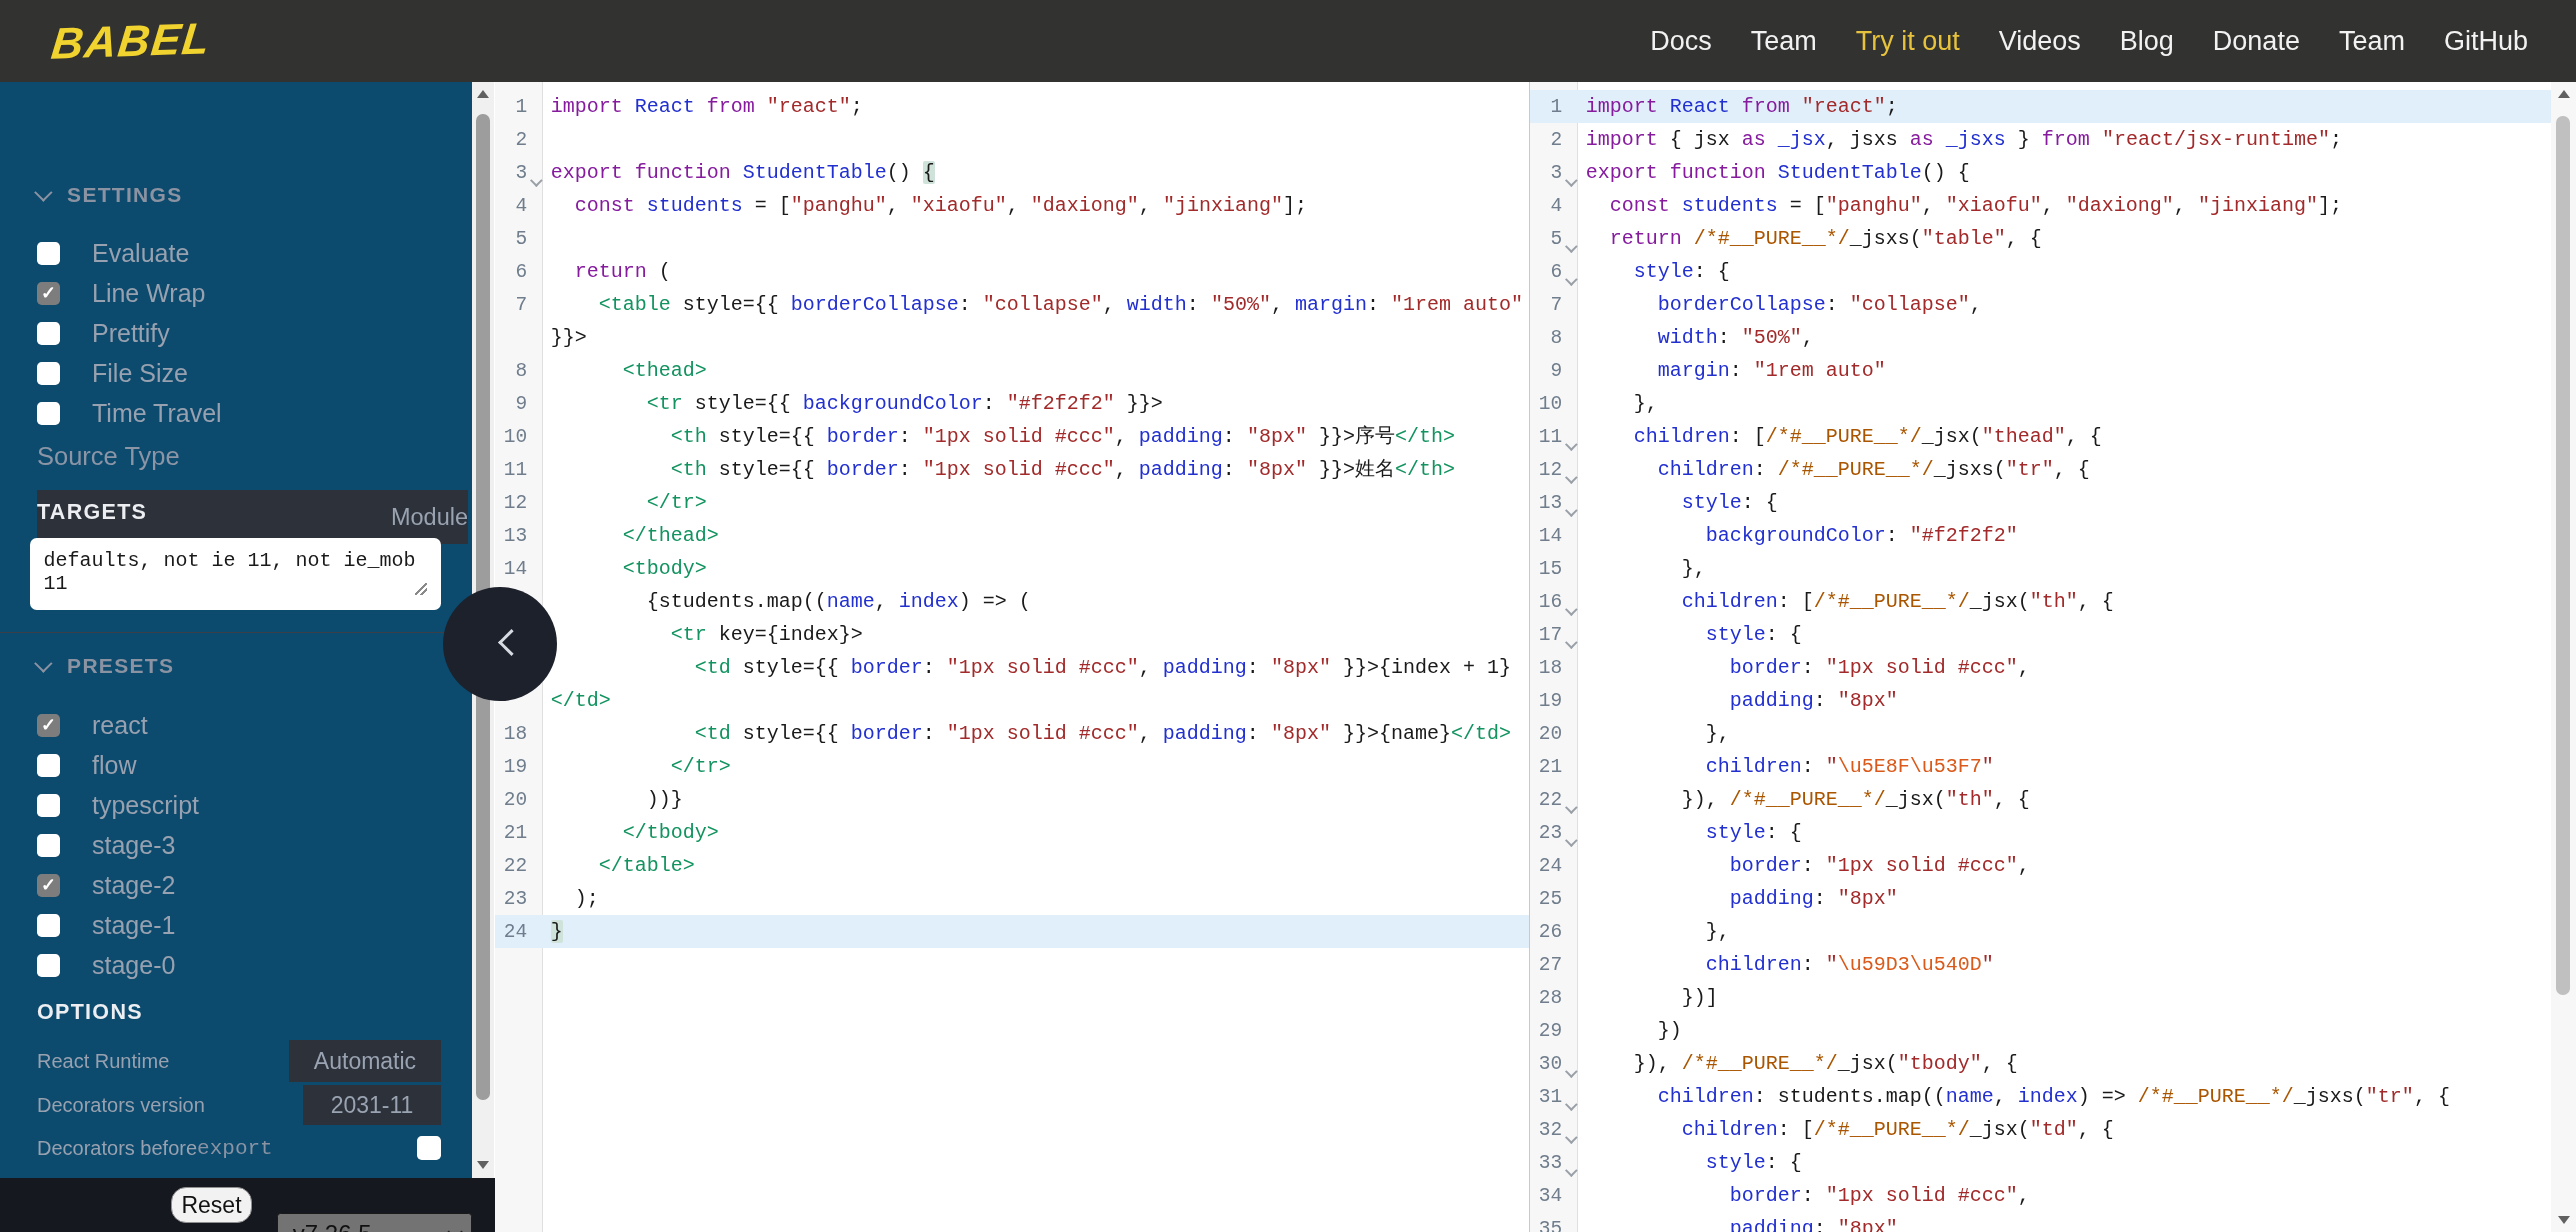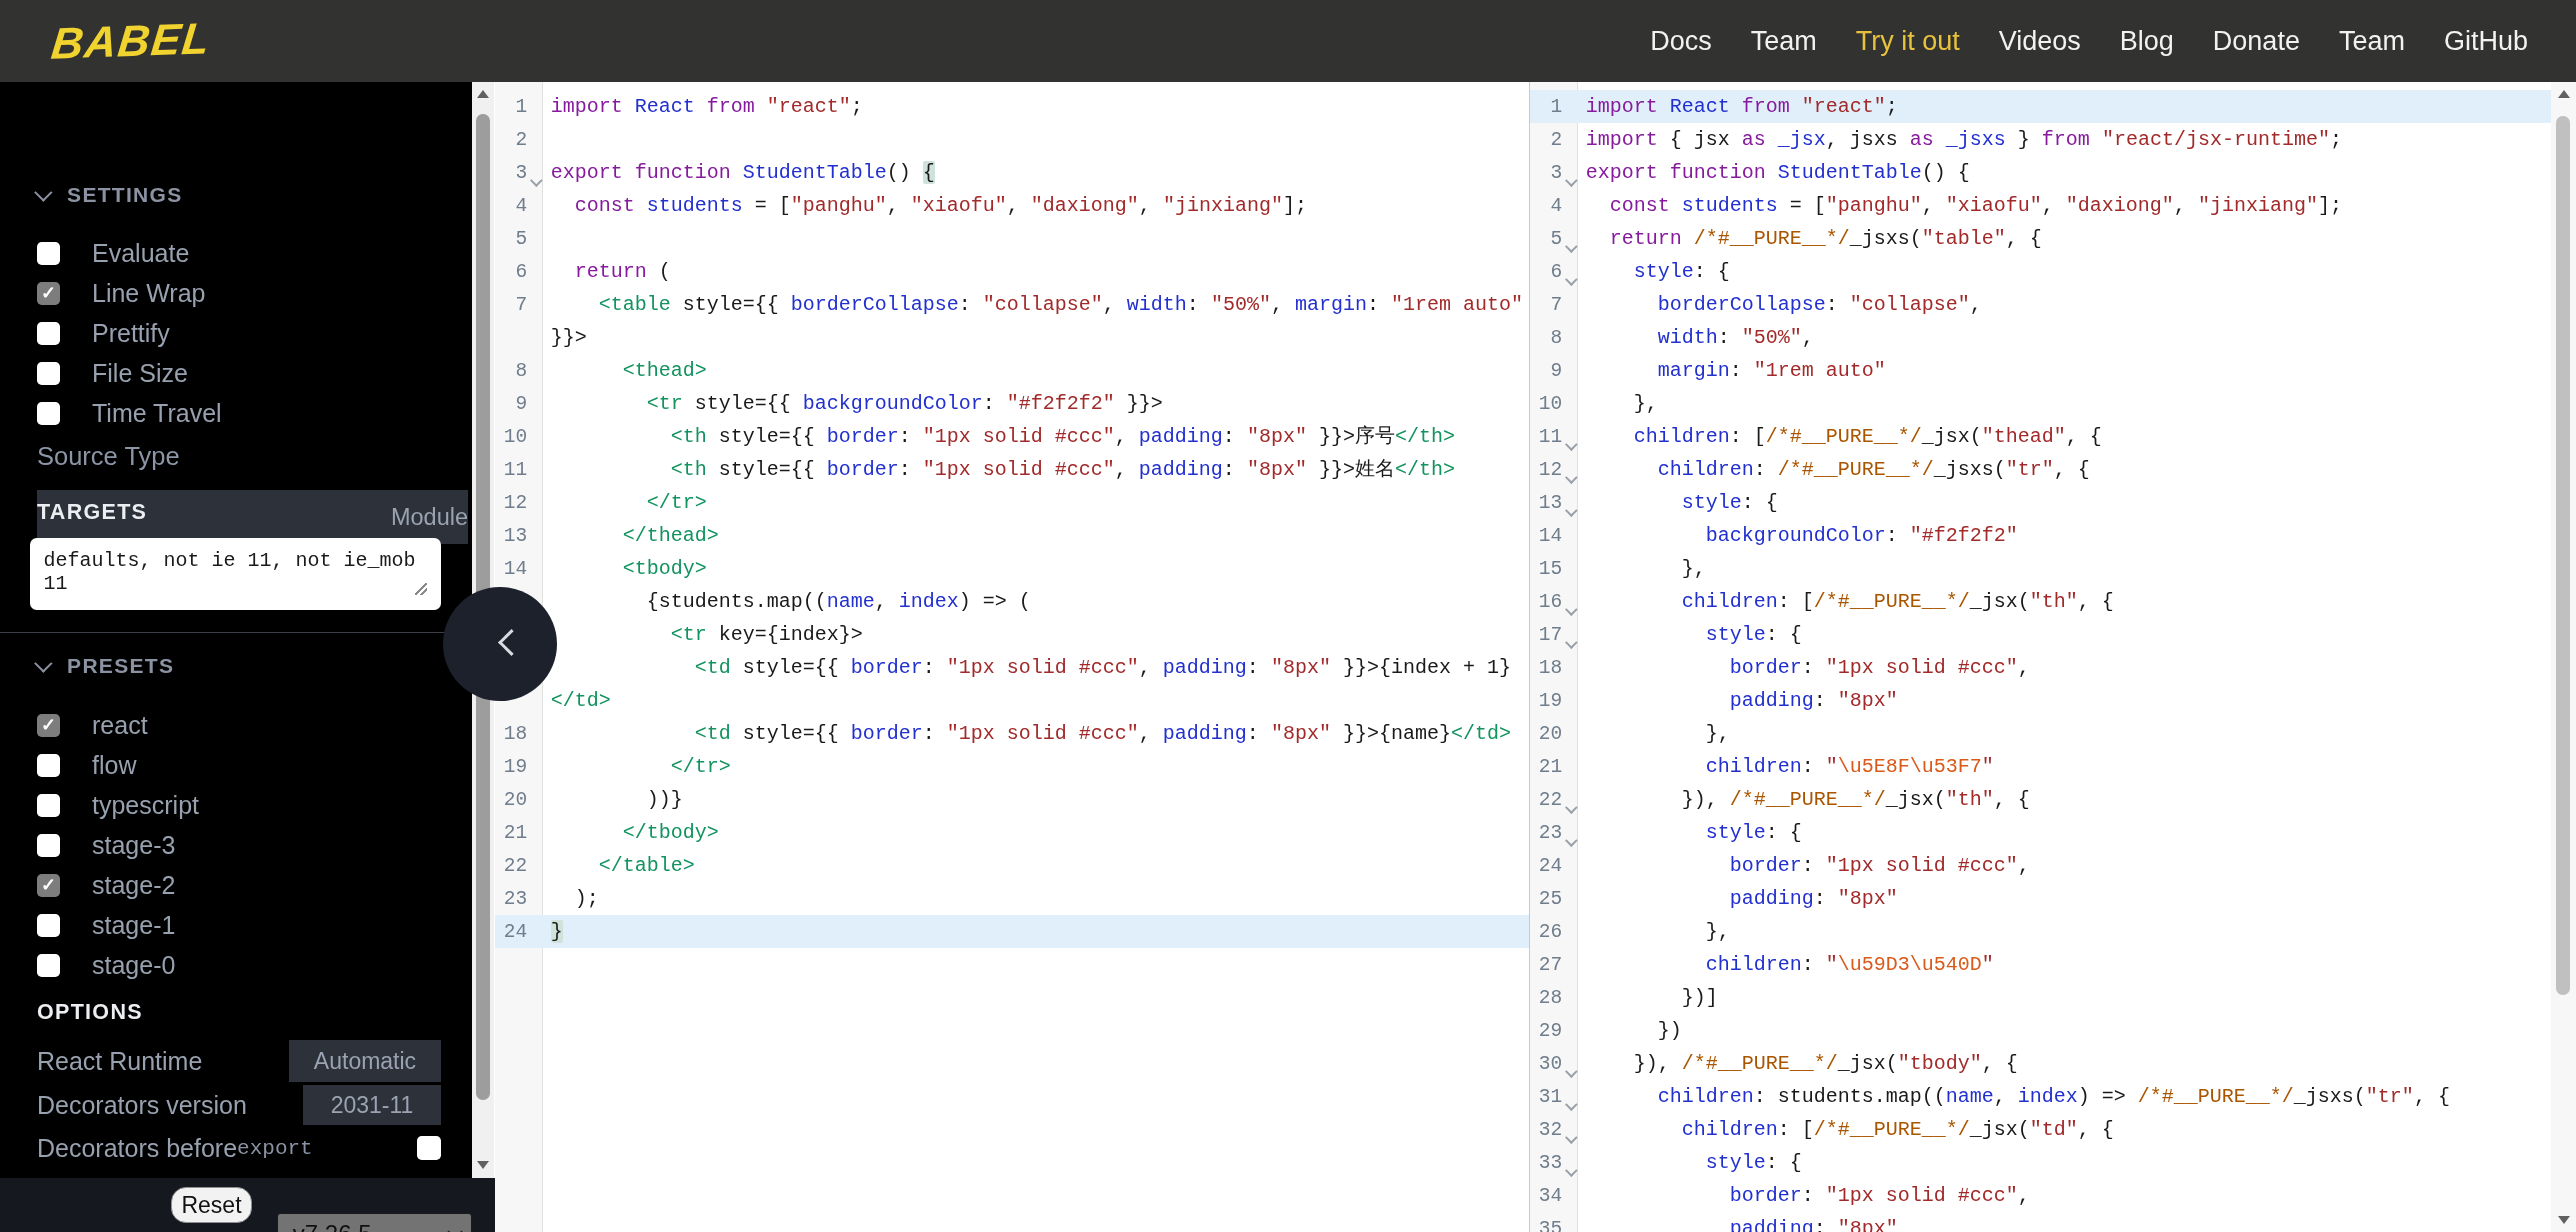--- a/index.html
+++ b/index.html
@@ -9,21 +9,21 @@
   
   #navbar{position:absolute;left:0;top:0;width:2576px;height:82px;background:#323231;
           display:flex;align-items:center;}
   #logo{margin-left:52px;font-size:44px;font-weight:bold;font-style:italic;
         color:#f1d32f;letter-spacing:1.3px;transform:skewX(-8deg) rotate(-2deg);}
   #nav-items{margin-left:auto;margin-right:48px;display:flex;gap:39px;align-items:center;}
   .nav-link{font-size:27px;color:#f2f2f2;cursor:pointer;font-weight:400;}
   .nav-link.active{color:#e7c23d;}
 
   
-  #sidebar{position:absolute;left:0;top:82px;width:472px;height:1096px;background:#000000;}
+  #sidebar{position:absolute;left:0;top:82px;width:472px;height:1096px;background:#0c4a6e;}
   .sec-head{position:absolute;left:37px;display:flex;align-items:center;gap:17.4px;
             color:#8b93a2;font-size:21px;font-weight:bold;letter-spacing:1.3px;}
   .chev{width:10.7px;height:10.7px;border-right:2.7px solid #8b93a2;border-bottom:2.7px solid #8b93a2;
         transform:rotate(45deg);margin-top:-5.4px;}
   .check-col{position:absolute;left:37px;right:13.4px;}
   .check-row{height:40px;display:flex;align-items:center;gap:32px;cursor:pointer;}
   .cb{width:23px;height:23px;border-radius:4.7px;background:#ffffff;flex:0 0 auto;
       display:flex;align-items:center;justify-content:center;}
   .cb.checked{background:#7d7d7d;}
   .cb .mark{display:none;color:#ffffff;font-size:18px;font-weight:bold;line-height:1;}
@@ -34,21 +34,21 @@
                display:flex;align-items:center;cursor:pointer;justify-content:flex-end;}
   #source-select{left:37px;top:372px;width:403px;height:54px;padding-left:28px;}
   .white-head{position:absolute;left:37px;color:#eceef1;font-size:21.5px;font-weight:bold;letter-spacing:1.3px;}
   #targets-input{position:absolute;left:30px;top:456px;width:384px;height:51px;background:#ffffff;
                  border:none;border-radius:6.7px;resize:none;padding:10.7px 13.4px;
                  font-family:"Liberation Mono",monospace;font-size:20px;color:#1a1a1a;overflow:hidden;}
   #resize-grip{position:absolute;left:415px;top:501px;width:12px;height:12px;pointer-events:none;
       background:linear-gradient(135deg,transparent 45%,#8a8a8a 45%,#8a8a8a 55%,transparent 55%,transparent 70%,#8a8a8a 70%,#8a8a8a 80%,transparent 80%);}
   #side-divider{position:absolute;left:0;top:550px;width:472px;height:1.3px;background:#3a3f48;}
   .opt-row{position:absolute;left:37px;right:31px;height:42px;display:flex;align-items:center;}
-  .opt-lbl{color:#98a1af;font-size:25px;}
+  .opt-lbl{color:#98a1af;font-size:20px;}
   .opt-box{margin-left:auto;background:#2c313a;color:#9aa3b1;font-size:23px;
            display:flex;align-items:center;justify-content:center;cursor:pointer;}
   .mono-lbl{font-family:"Liberation Mono",monospace;color:#8a93a3;font-size:21px;}
 
   
   #sidebar-scroll{position:absolute;left:472px;top:82px;width:22px;height:1096px;background:#f0f0f0;}
   .sb-arrow{position:absolute;left:0;width:22px;height:23px;display:flex;align-items:center;justify-content:center;cursor:pointer;}
   .tri-up{width:0;height:0;border-left:6px solid transparent;border-right:6px solid transparent;border-bottom:8px solid #606060;}
   .tri-down{width:0;height:0;border-left:6px solid transparent;border-right:6px solid transparent;border-top:8px solid #606060;}
   #side-thumb{position:absolute;left:4px;top:32px;width:14px;height:986px;background:#9d9d9d;border-radius:6.7px;cursor:pointer;}

